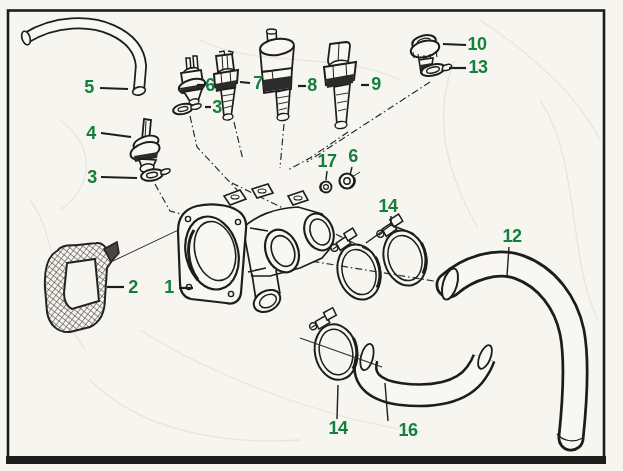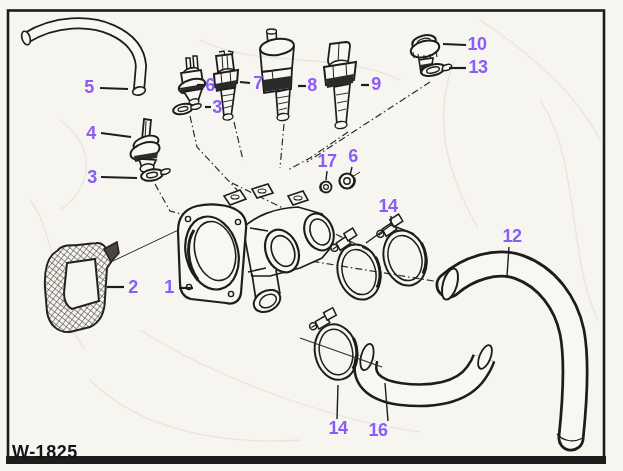--- a/index.html
+++ b/index.html
@@ -1,20 +1,20 @@
 <!DOCTYPE html>
 <html><head>
 <meta charset="utf-8">
 <style>
   html,body{margin:0;padding:0;background:#f7f5f0;}
   #stage{position:relative;width:623px;height:471px;background:#f7f5f0;overflow:hidden;
          font-family:"Liberation Sans",sans-serif;}
   #art{position:absolute;left:0;top:0;}
   .lbl{position:absolute;transform:translate(-50%,-50%);
-       font:700 18px "Liberation Sans",sans-serif;color:#8b5cf6;letter-spacing:-0.5px;
+       font:700 18px "Liberation Sans",sans-serif;color:#15803d;letter-spacing:-0.5px;
        white-space:nowrap;user-select:none;}
   .figcode{position:absolute;left:12px;top:442px;
        font:700 18px "Liberation Sans",sans-serif;color:#141414;letter-spacing:0.5px;}
 </style>
 </head>
 <body>
 
 <div id="stage">
 
 <svg id="art" width="623" height="471" viewBox="0 0 623 471">
@@ -269,17 +269,16 @@
 <div class="lbl" style="left:376px;top:84px">9</div>
 <div class="lbl" style="left:477px;top:44px">10</div>
 <div class="lbl" style="left:478px;top:67px">13</div>
 <div class="lbl" style="left:327px;top:161px">17</div>
 <div class="lbl" style="left:353px;top:156px">6</div>
 <div class="lbl" style="left:388px;top:206px">14</div>
 <div class="lbl" style="left:512px;top:236px">12</div>
 <div class="lbl" style="left:133px;top:287px">2</div>
 <div class="lbl" style="left:169px;top:287px">1</div>
 <div class="lbl" style="left:338px;top:428px">14</div>
-<div class="lbl" style="left:378px;top:430px">16</div>
-
-<div class="figcode">W-1825</div>
+<div class="lbl" style="left:408px;top:430px">16</div>
+
 
 </div>
 
 </body></html>

